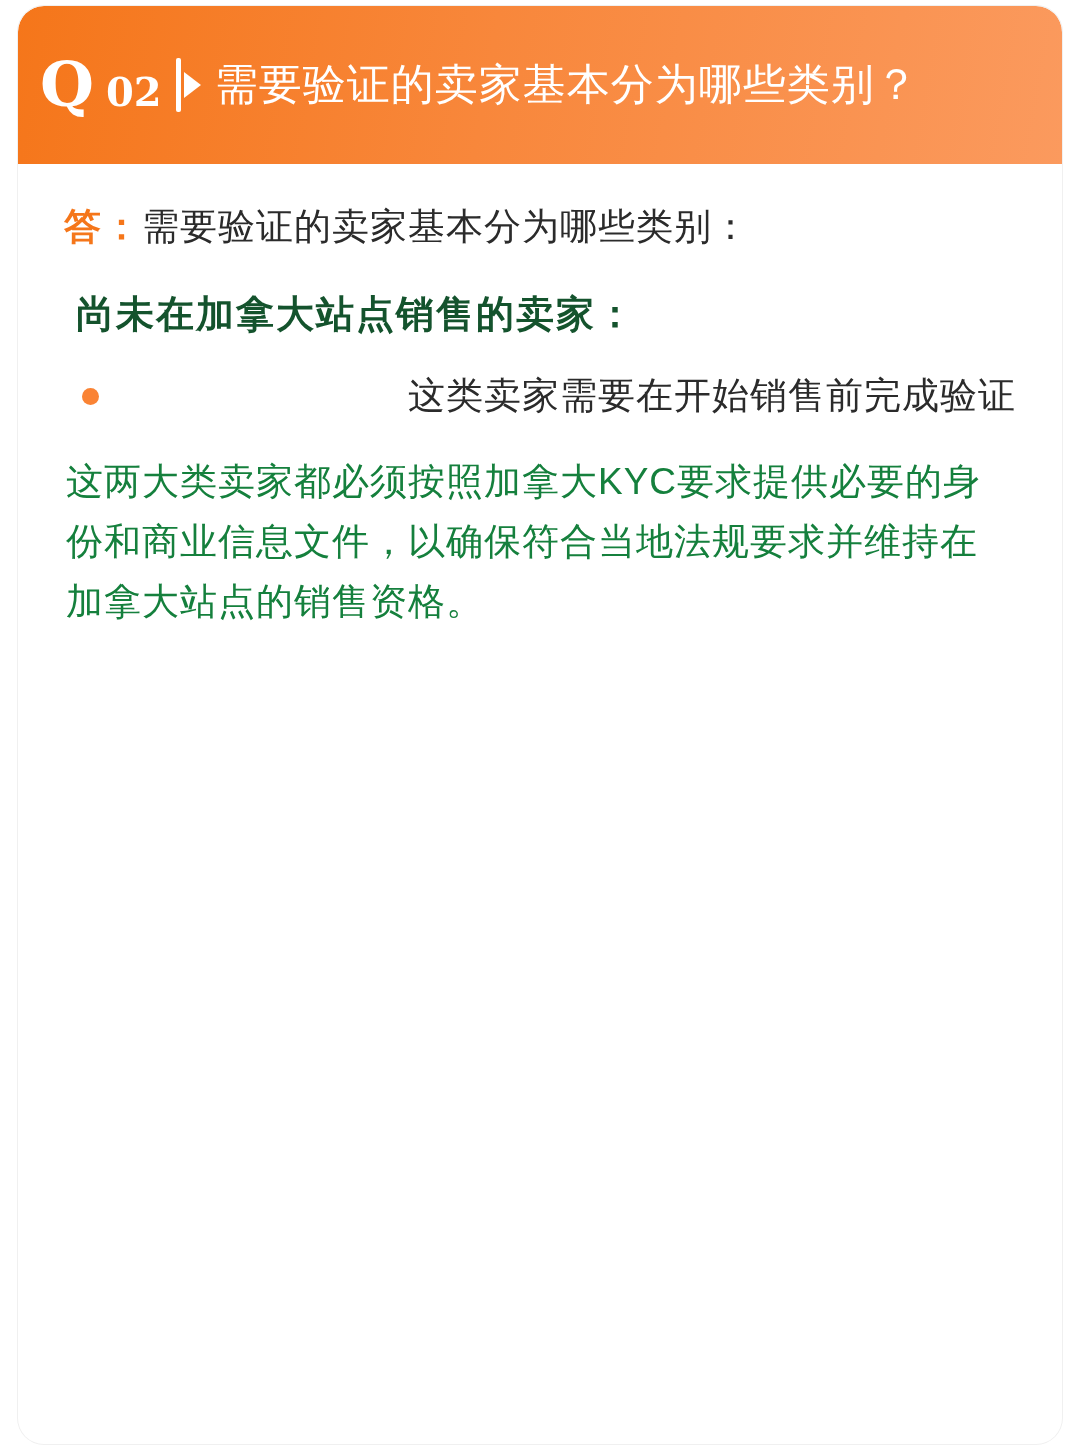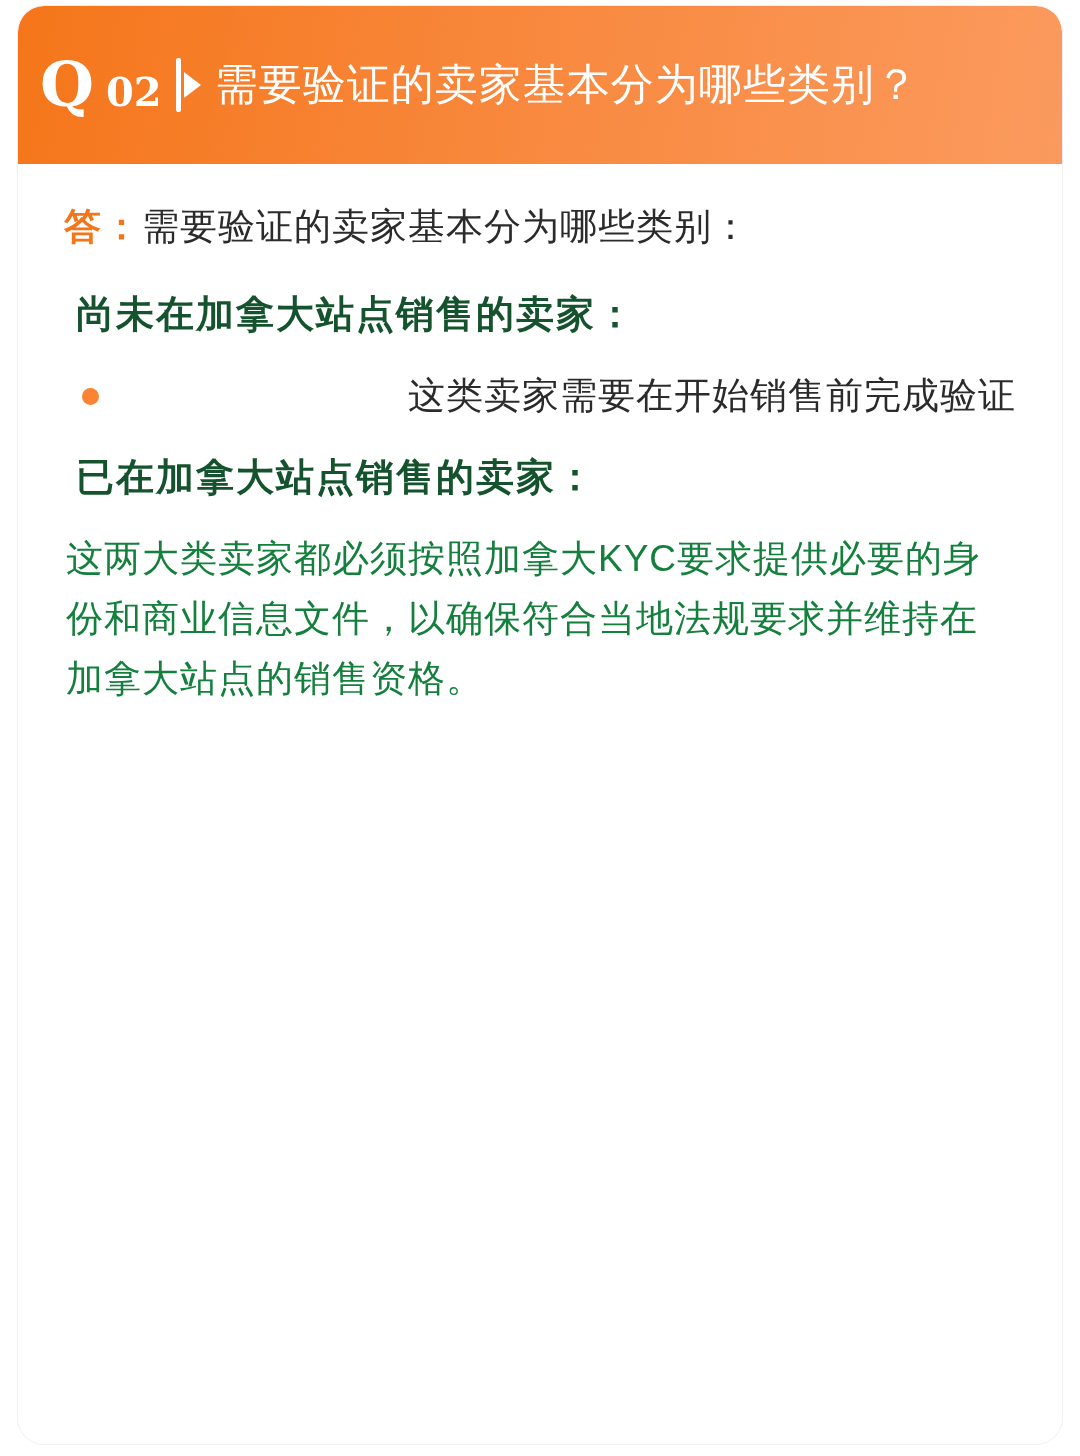--- a/index.html
+++ b/index.html
@@ -170,18 +170,17 @@
     </div>
 
     <div class="section-title">尚未在加拿大站点销售的卖家：</div>
     <ul class="bullets">
       <li class="bullet">
         <span class="dot"></span>
         <span>这类卖家需要在开始销售前完成验证</span>
       </li>
     </ul>
 
-    <div class="section-title">已在加拿大站点销售的卖家：</div>
 
     <div class="closing">这两大类卖家都必须按照加拿大KYC要求提供必要的身份和商业信息文件，以确保符合当地法规要求并维持在加拿大站点的销售资格。</div>
 
   </div>
 </div>
 
 </body></html>

